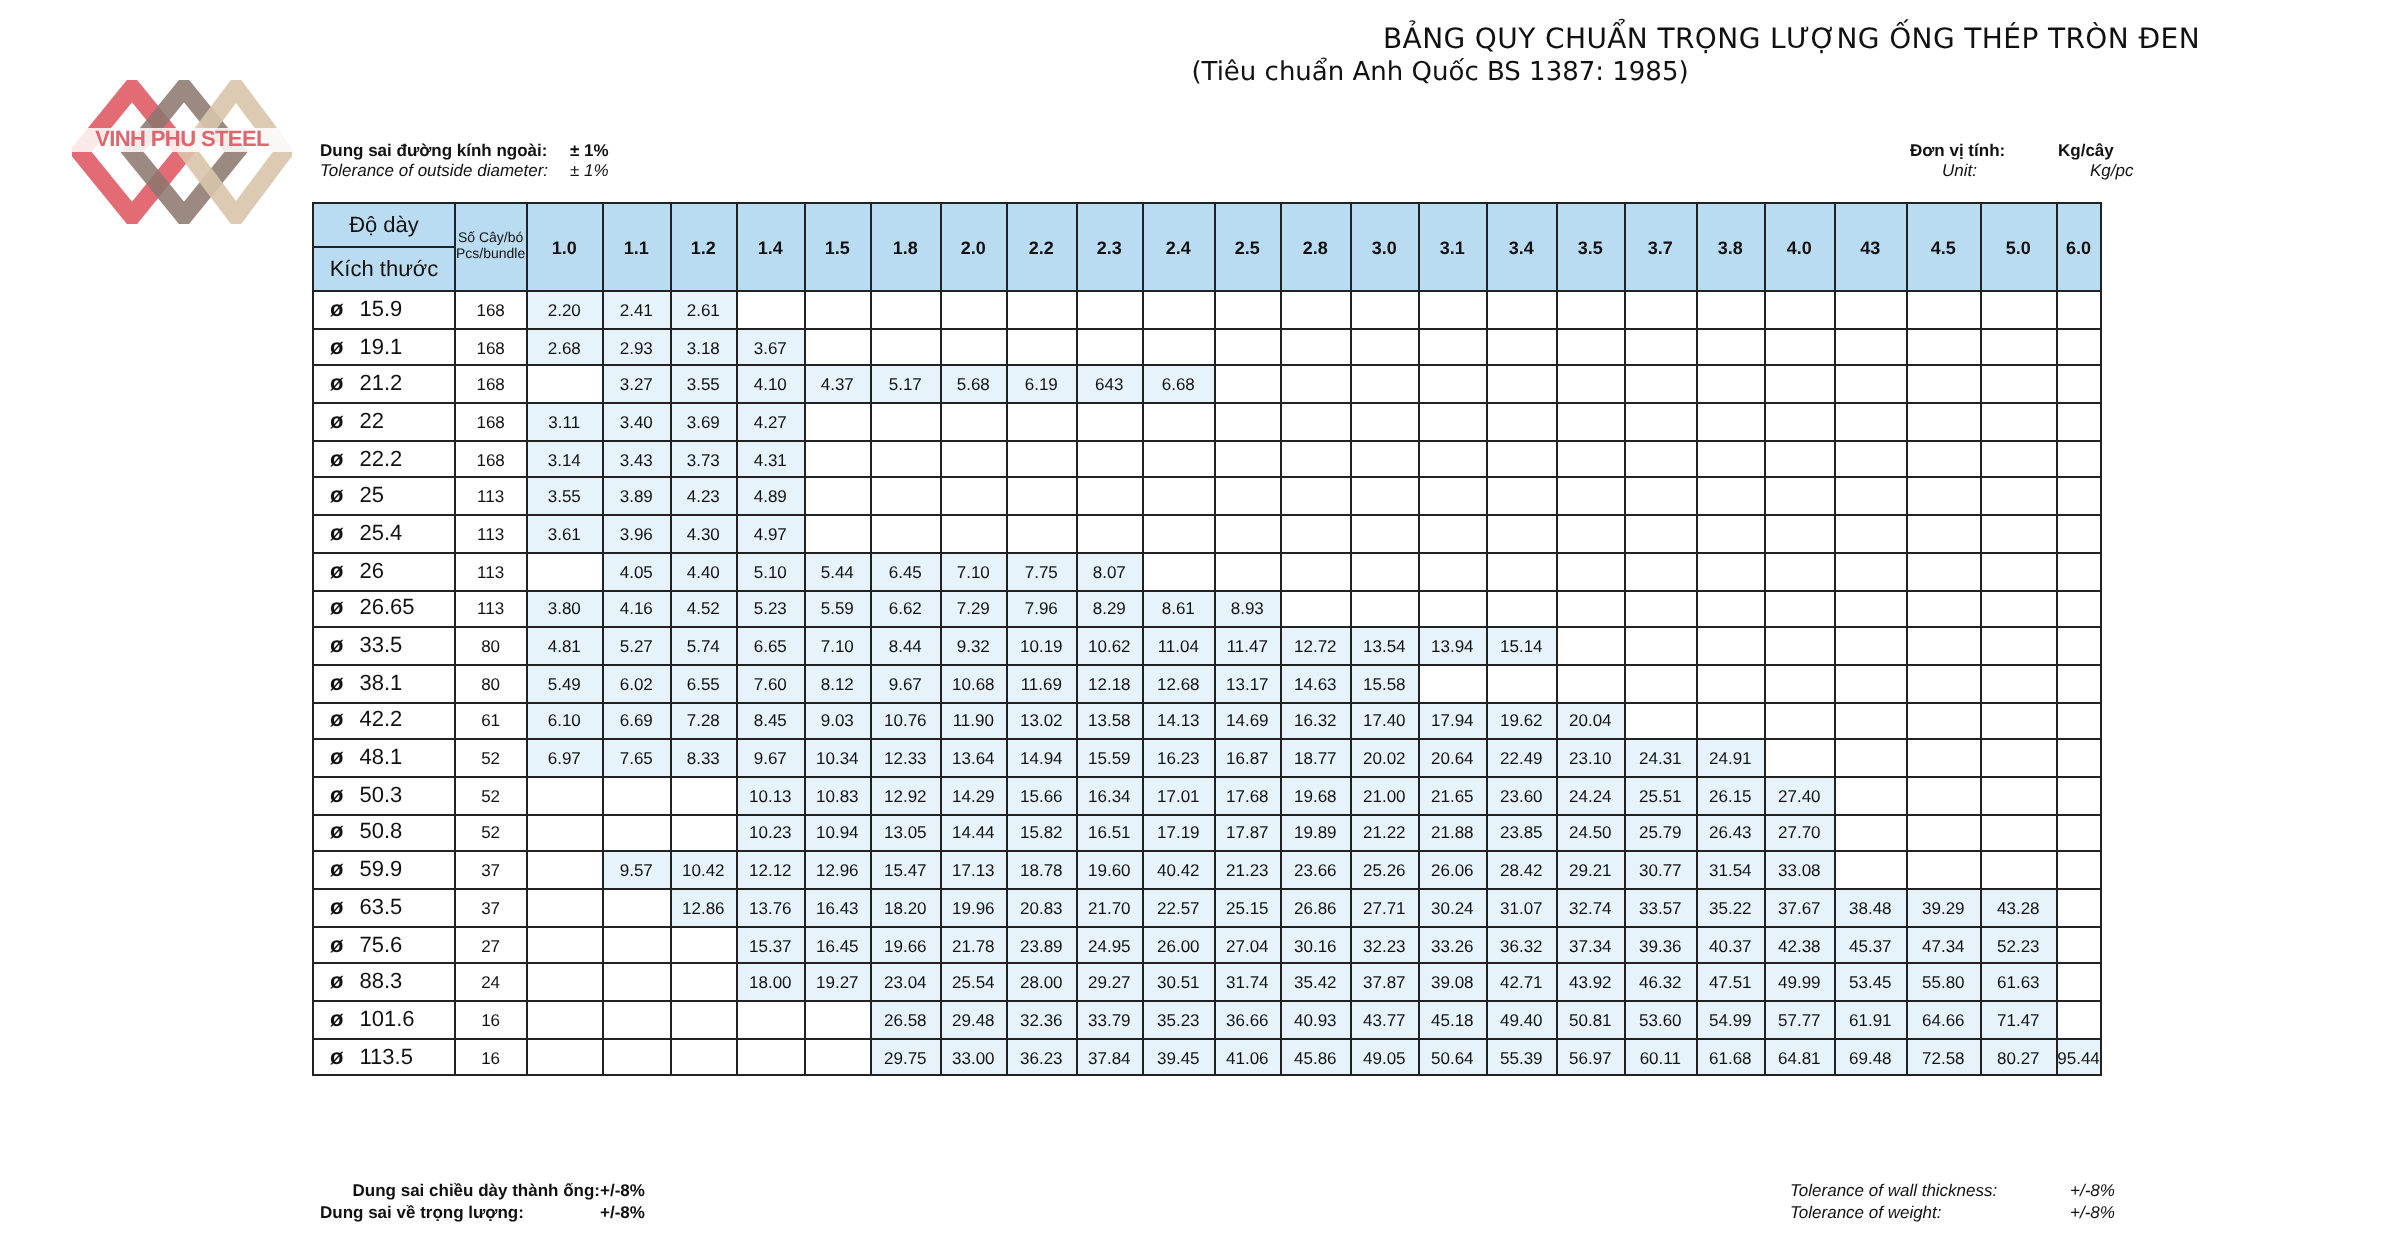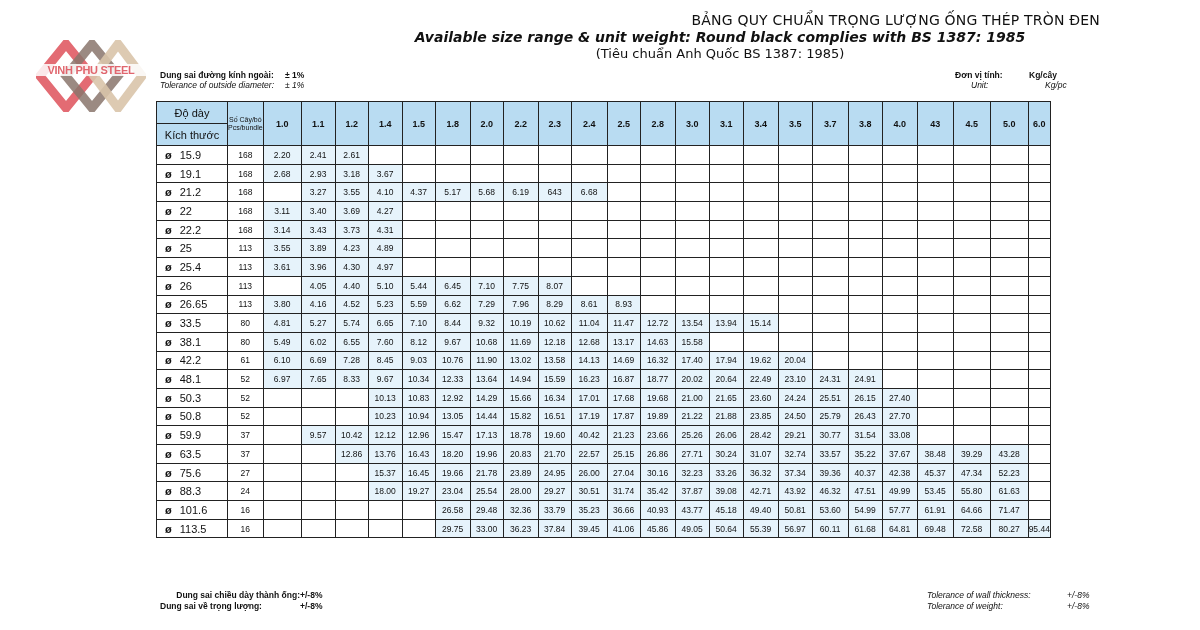--- a/index.html
+++ b/index.html
@@ -30,21 +30,20 @@
   <svg width="110" height="72" viewBox="0 0 110 72">
     <polygon points="30,4 56,36 30,68 4,36" fill="none" stroke="#e36b73" stroke-width="9"></polygon>
     <polygon points="56,4 82,36 56,68 30,36" fill="none" stroke="#8a766c" stroke-width="9" opacity="0.85"></polygon>
     <polygon points="82,4 106,36 82,68 58,36" fill="none" stroke="#d9c4aa" stroke-width="9" opacity="0.9"></polygon>
   </svg>
   <div class="logo-text">VINH PHU STEEL</div>
 </div>
 
 <div class="title">
   <div class="t1">BẢNG QUY CHUẨN TRỌNG LƯỢNG ỐNG THÉP TRÒN ĐEN</div>
-  <div class="t2">Available size range &amp; unit weight: Round black complies with BS 1387: 1985</div>
   <div class="t3">(Tiêu chuẩn Anh Quốc BS 1387: 1985)</div>
 </div>
 
 <div class="tol" style="left:160px;top:70px;">
   <div><span class="b" style="display:inline-block;width:125px;">Dung sai đường kính ngoài:</span><span class="b">± 1%</span></div>
   <div><span class="i" style="display:inline-block;width:125px;">Tolerance of outside diameter:</span><span class="i">± 1%</span></div>
 </div>
 
 <div class="tol" style="left:955px;top:70px;">
   <div><span class="b" style="display:inline-block;width:74px;">Đơn vị tính:</span><span class="b">Kg/cây</span></div>
@@ -682,16 +681,16 @@
         <td class="v">95.44</td>
       </tr>
     </tbody>
 </table>
 
 <div class="foot" style="left:160px;top:590px;">
   <div><span class="b" style="display:inline-block;width:140px;font-weight:bold;text-align:right;">Dung sai chiều dày thành ống:</span><span style="font-weight:bold;">+/-8%</span></div>
   <div><span style="display:inline-block;width:140px;font-weight:bold;">Dung sai về trọng lượng:</span><span style="font-weight:bold;">+/-8%</span></div>
 </div>
 
-<div class="foot" style="left:895px;top:590px;font-style:italic;margin-left:32px;">
+<div class="foot" style="left:895px;top:590px;font-style:italic;">
   <div><span style="display:inline-block;width:140px;">Tolerance of wall thickness:</span><span>+/-8%</span></div>
   <div><span style="display:inline-block;width:140px;">Tolerance of weight:</span><span>+/-8%</span></div>
 </div>
 
 </body></html>

